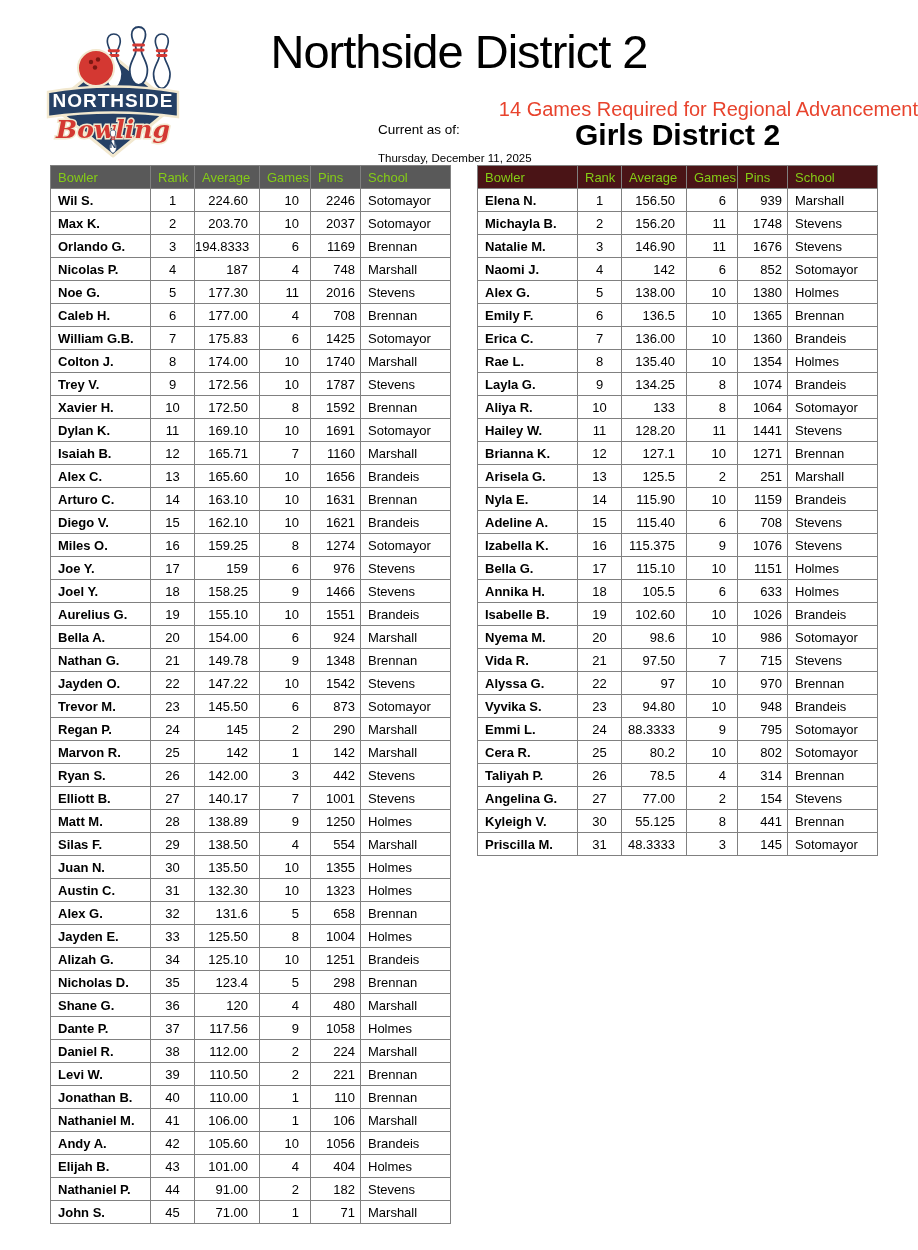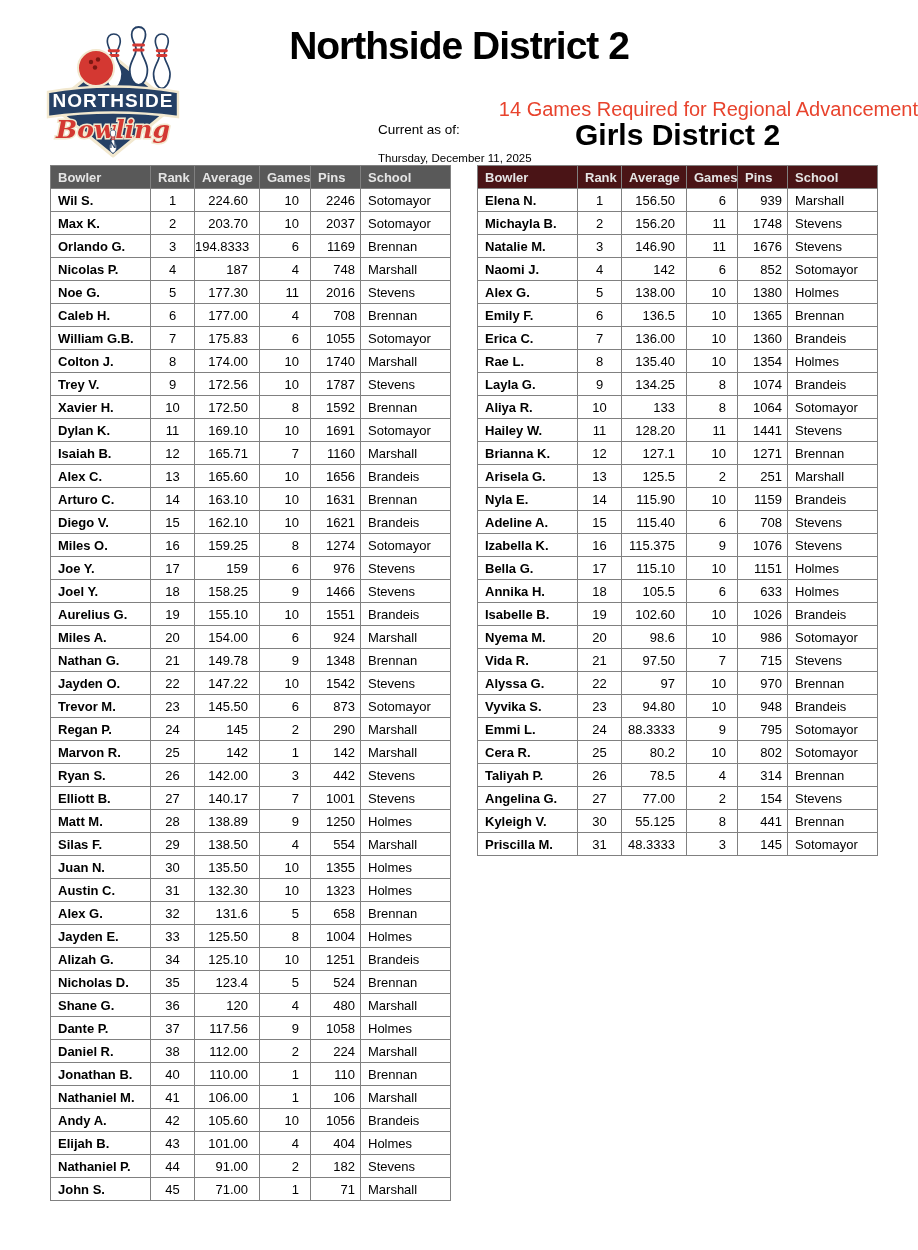--- a/index.html
+++ b/index.html
@@ -1,38 +1,38 @@
 <!DOCTYPE html>
 <html style="--accent-red: #e8432d; --boys-header-bg: #595959; --girls-header-bg: #4a1416; --table-border: #808080; --logo-navy: #254065; --logo-red: #d43832; --logo-cream: #f2e8cf;"><head>
 <meta charset="utf-8">
 <style>
   * { margin:0; padding:0; box-sizing:border-box; }
   html,body { background:#ffffff; }
   body { font-family:"Liberation Sans", sans-serif; color:#000; }
   .page { position:relative; width:918px; height:1250px; background:#fff; overflow:hidden; }
 
   .main-title { position:absolute; top:24px; left:0; width:100%; text-align:center;
-    font-size:39px; font-weight:bold; letter-spacing:-1px; }
+    font-size:47px; font-weight:normal; letter-spacing:-1px; }
   .subtitle { position:absolute; top:98px; left:0; width:100%; text-align:right;
     font-size:20px; font-weight:normal; color:var(--accent-red,#e8432d); }
   .section-title { position:absolute; top:118px; font-size:30px; font-weight:bold; white-space:nowrap; }
   .boys-title { left:148px; }
   .girls-title { left:575px; }
   .current-block { position:absolute; top:122px; left:378px; width:212px; text-align:left; }
   .current-label { font-size:13.5px; }
   .current-date { font-size:11.5px; margin-top:15px; }
 
   .logo { position:absolute; top:26px; left:46px; }
 
   table.standings { position:absolute; top:165px; width:400px; border-collapse:collapse; table-layout:fixed; }
   table.standings.boys { left:50px; }
   table.standings.girls { left:477px; }
   .standings th, .standings td { border:1px solid var(--table-border,#808080); height:23px;
     font-size:13px; vertical-align:middle; white-space:nowrap; overflow:hidden; }
-  .standings thead th { color:#e5e5e5; font-weight:bold; text-align:left; padding-left:7px;margin-left:8px; }
+  .standings thead th { color:#84cc16; font-weight:normal; text-align:left; padding-left:7px;margin-left:8px; }
   table.standings.boys thead th { background:var(--boys-header-bg,#595959); }
   table.standings.girls thead th { background:var(--girls-header-bg,#4a1416); }
   td.c-bowler { font-weight:bold; padding-left:7px; }
   td.c-rank { text-align:center; }
   td.c-average { text-align:right; padding-right:11px; }
   td.c-games { text-align:right; padding-right:11px; }
   td.c-pins { text-align:right; padding-right:5px; }
   td.c-school { padding-left:7px; }
 </style>
 </head>
@@ -163,21 +163,21 @@
           <td class="c-games">4</td>
           <td class="c-pins">708</td>
           <td class="c-school">Brennan</td>
         </tr>
 
         <tr>
           <td class="c-bowler">William G.B.</td>
           <td class="c-rank">7</td>
           <td class="c-average">175.83</td>
           <td class="c-games">6</td>
-          <td class="c-pins">1055</td>
+          <td class="c-pins">1425</td>
           <td class="c-school">Sotomayor</td>
         </tr>
 
         <tr>
           <td class="c-bowler">Colton J.</td>
           <td class="c-rank">8</td>
           <td class="c-average">174.00</td>
           <td class="c-games">10</td>
           <td class="c-pins">1740</td>
           <td class="c-school">Marshall</td>
@@ -276,21 +276,21 @@
         <tr>
           <td class="c-bowler">Aurelius G.</td>
           <td class="c-rank">19</td>
           <td class="c-average">155.10</td>
           <td class="c-games">10</td>
           <td class="c-pins">1551</td>
           <td class="c-school">Brandeis</td>
         </tr>
 
         <tr>
-          <td class="c-bowler">Miles A.</td>
+          <td class="c-bowler">Bella A.</td>
           <td class="c-rank">20</td>
           <td class="c-average">154.00</td>
           <td class="c-games">6</td>
           <td class="c-pins">924</td>
           <td class="c-school">Marshall</td>
         </tr>
 
         <tr>
           <td class="c-bowler">Nathan G.</td>
           <td class="c-rank">21</td>
@@ -415,21 +415,21 @@
           <td class="c-games">10</td>
           <td class="c-pins">1251</td>
           <td class="c-school">Brandeis</td>
         </tr>
 
         <tr>
           <td class="c-bowler">Nicholas D.</td>
           <td class="c-rank">35</td>
           <td class="c-average">123.4</td>
           <td class="c-games">5</td>
-          <td class="c-pins">524</td>
+          <td class="c-pins">298</td>
           <td class="c-school">Brennan</td>
         </tr>
 
         <tr>
           <td class="c-bowler">Shane G.</td>
           <td class="c-rank">36</td>
           <td class="c-average">120</td>
           <td class="c-games">4</td>
           <td class="c-pins">480</td>
           <td class="c-school">Marshall</td>
@@ -446,20 +446,28 @@
 
         <tr>
           <td class="c-bowler">Daniel R.</td>
           <td class="c-rank">38</td>
           <td class="c-average">112.00</td>
           <td class="c-games">2</td>
           <td class="c-pins">224</td>
           <td class="c-school">Marshall</td>
         </tr>
 
+        <tr>
+          <td class="c-bowler">Levi W.</td>
+          <td class="c-rank">39</td>
+          <td class="c-average">110.50</td>
+          <td class="c-games">2</td>
+          <td class="c-pins">221</td>
+          <td class="c-school">Brennan</td>
+        </tr>
 
         <tr>
           <td class="c-bowler">Jonathan B.</td>
           <td class="c-rank">40</td>
           <td class="c-average">110.00</td>
           <td class="c-games">1</td>
           <td class="c-pins">110</td>
           <td class="c-school">Brennan</td>
         </tr>
 

